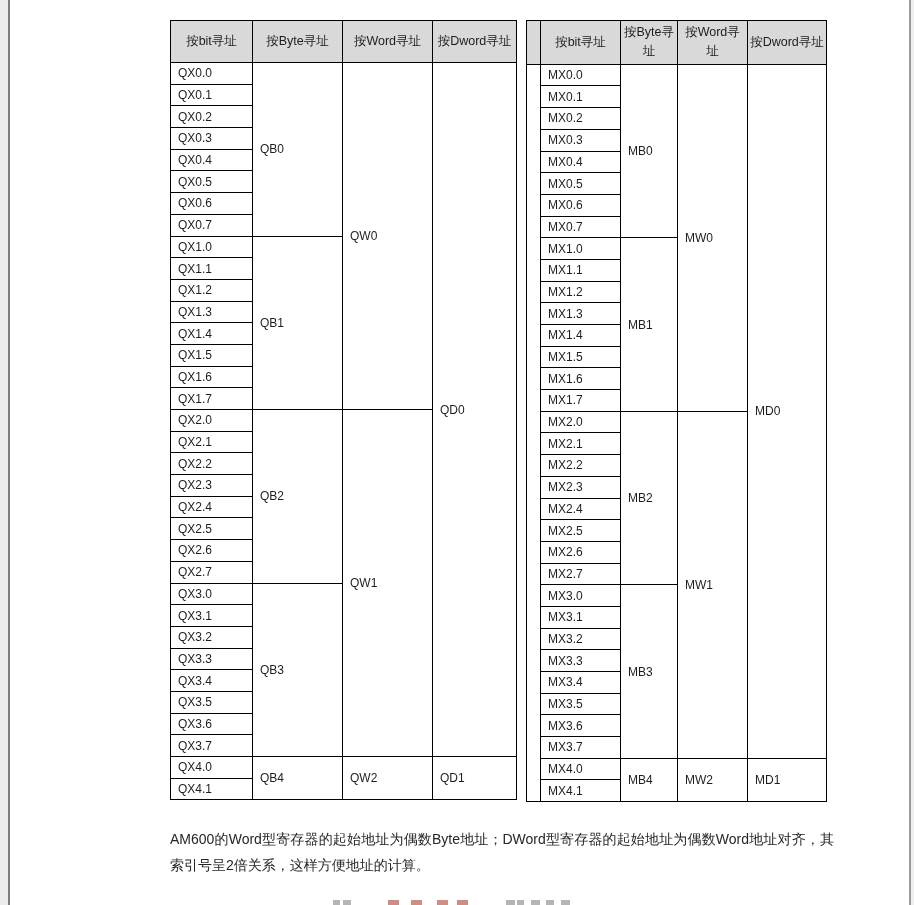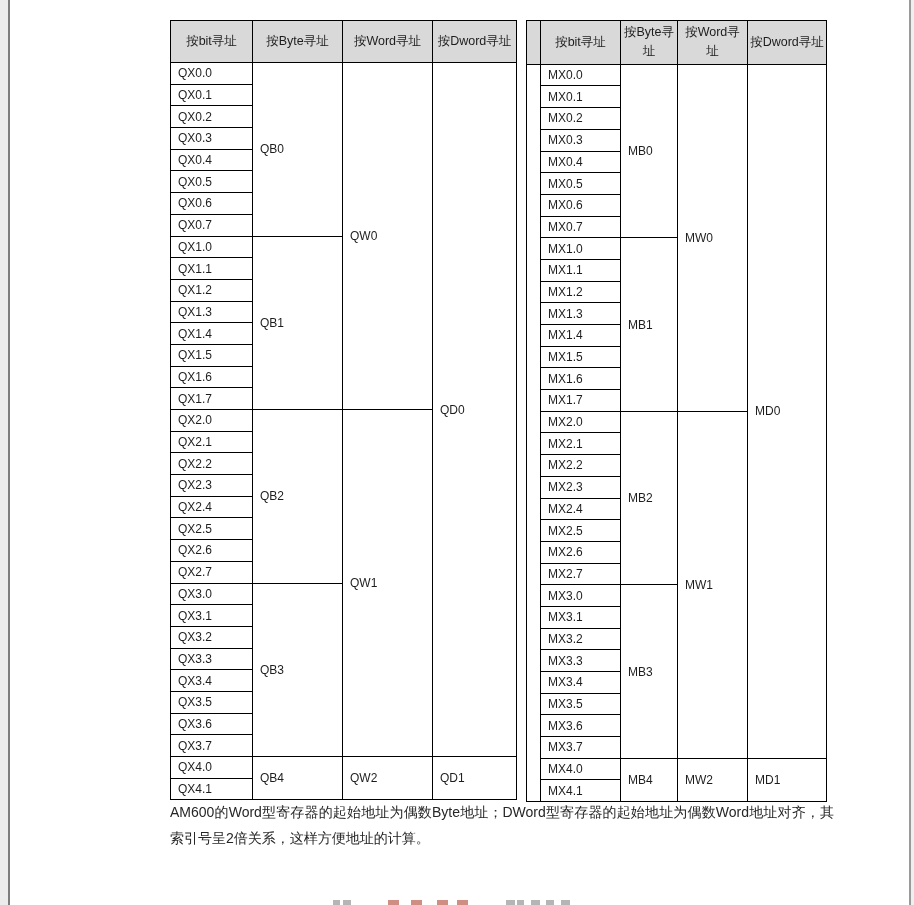--- a/index.html
+++ b/index.html
@@ -41,21 +41,21 @@
     text-align:center;
     padding:2px 2px;
     line-height:1.55;
     white-space:normal;
   }
   thead tr{height:42px;margin-left:48px;}
   tbody tr{height:21.7px;}
   tbody tr.tail{height:21.5px;}
   td.spacer{padding:0;}
   .note-paragraph{
-    position:absolute;left:170px;top:799px;width:664px;
+    position:absolute;left:170px;top:826px;width:664px;
     font-size:14px;line-height:26px;color:#262626;
     text-align:justify;
   }
   .clipped-text-line{
     position:absolute;left:0;top:900px;width:914px;height:5px;overflow:hidden;
   }
 </style>
 </head>
 <body>
 

